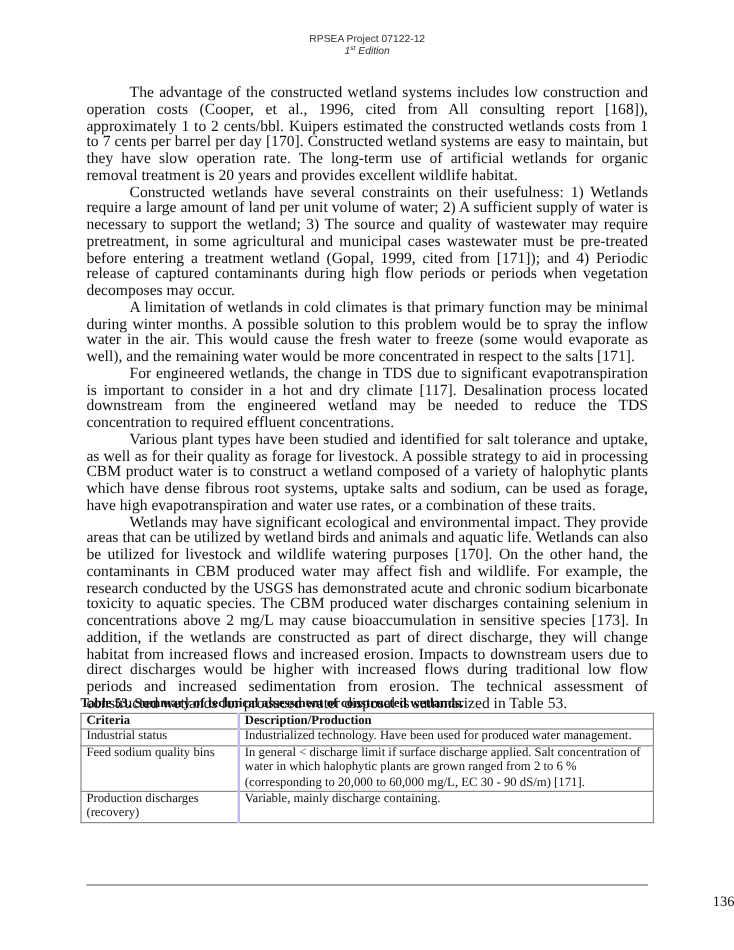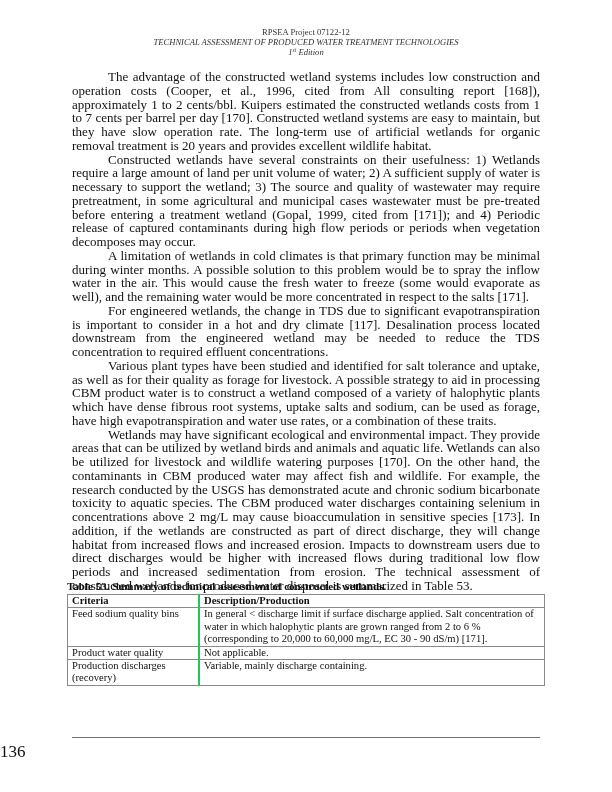--- a/index.html
+++ b/index.html
@@ -13,21 +13,21 @@
     position: relative;
     overflow: hidden;
     color: #111111;
   }
   .page-header {
     position: absolute;
     top: 27px;
     left: 0;
     width: 612px;
     text-align: center;
-    font-family: Liberation Serif, serif;
+    font-family: Liberation Sans, sans-serif;
     font-size: 8.6px;
     line-height: 10.2px;
     color: #333333;
   }
   .page-header .italic { font-style: italic; }
   .page-header sup { font-size: 5.5px; vertical-align: 3px; line-height: 0; }
 
   .body-text {
     position: absolute;
     top: 70px;
@@ -72,50 +72,49 @@
     padding: 0 4px;
     vertical-align: top;
     text-align: left;
   }
   table.assess th {
     font-weight: bold;
     font-size: 10.6px;
   }
   table.assess td.col1, table.assess th.col1 {
     width: 122px;
-    border-right: 2px solid #22c55e;
+    border-right: 2px solid #c4b5fd;
   }
   table.assess td.col2 { padding-right: 2px; }
 
   .footer-rule {
     position: absolute;
     top: 737px;
     left: 72px;
     width: 468px;
     height: 0;
     border-top: 1.5px solid #707070;
   }
   .page-number {
     position: absolute;
     top: 745px;
     left: 0;
     width: 612px;
-    text-align: left;
+    text-align: right;
     font-family: "Liberation Serif", serif;
-    font-size: 17px;
+    font-size: 12px;
     line-height: 13px;
     color: #111111;
   }
 </style>
 </head>
 <body>
 
 <div class="page-header">
   <div>RPSEA Project 07122-12</div>
-  <div class="italic">TECHNICAL ASSESSMENT OF PRODUCED WATER TREATMENT TECHNOLOGIES</div>
   <div class="italic"><span>1</span><sup>st</sup><span> Edition</span></div>
 </div>
 
 <div class="body-text">
   <p>The advantage of the constructed wetland systems includes low construction and operation costs (Cooper, et al., 1996, cited from All consulting report [168]), approximately 1 to 2 cents/bbl. Kuipers estimated the constructed wetlands costs from 1 to 7 cents per barrel per day [170]. Constructed wetland systems are easy to maintain, but they have slow operation rate. The long-term use of artificial wetlands for organic removal treatment is 20 years and provides excellent wildlife habitat.</p>
   <p>Constructed wetlands have several constraints on their usefulness: 1) Wetlands require a large amount of land per unit volume of water; 2) A sufficient supply of water is necessary to support the wetland; 3) The source and quality of wastewater may require pretreatment, in some agricultural and municipal cases wastewater must be pre-treated before entering a treatment wetland (Gopal, 1999, cited from [171]); and 4) Periodic release of captured contaminants during high flow periods or periods when vegetation decomposes may occur.</p>
   <p>A limitation of wetlands in cold climates is that primary function may be minimal during winter months. A possible solution to this problem would be to spray the inflow water in the air. This would cause the fresh water to freeze (some would evaporate as well), and the remaining water would be more concentrated in respect to the salts [171].</p>
   <p>For engineered wetlands, the change in TDS due to significant evapotranspiration is important to consider in a hot and dry climate [117]. Desalination process located downstream from the engineered wetland may be needed to reduce the TDS concentration to required effluent concentrations.</p>
   <p>Various plant types have been studied and identified for salt tolerance and uptake, as well as for their quality as forage for livestock. A possible strategy to aid in processing CBM product water is to construct a wetland composed of a variety of halophytic plants which have dense fibrous root systems, uptake salts and sodium, can be used as forage, have high evapotranspiration and water use rates, or a combination of these traits.</p>
   <p>Wetlands may have significant ecological and environmental impact. They provide areas that can be utilized by wetland birds and animals and aquatic life. Wetlands can also be utilized for livestock and wildlife watering purposes [170]. On the other hand, the contaminants in CBM produced water may affect fish and wildlife. For example, the research conducted by the USGS has demonstrated acute and chronic sodium bicarbonate toxicity to aquatic species. The CBM produced water discharges containing selenium in concentrations above 2 mg/L may cause bioaccumulation in sensitive species [173]. In addition, if the wetlands are constructed as part of direct discharge, they will change habitat from increased flows and increased erosion. Impacts to downstream users due to direct discharges would be higher with increased flows during traditional low flow periods and increased sedimentation from erosion. The technical assessment of constructed wetlands for produced water disposal is summarized in Table 53.</p>
@@ -123,26 +122,26 @@
 
 <div class="table-title">Table 53. Summary of technical assessment of constructed wetlands.</div>
 
 <table class="assess">
   <tbody>
       <tr>
     <th class="col1">Criteria</th>
     <th class="col2">Description/Production</th>
   </tr>
   <tr>
+    <td class="col1">Industrial status</td>
+    <td class="col2">Industrialized technology. Have been used for produced water management.</td>
+  </tr>
+  <tr>
     <td class="col1">Feed sodium quality bins</td>
     <td class="col2">In general &lt; discharge limit if surface discharge applied. Salt concentration of water in which halophytic plants are grown ranged from 2 to 6 % (corresponding to 20,000 to 60,000 mg/L, EC 30 - 90 dS/m) [171].</td>
-  </tr>
-  <tr>
-    <td class="col1">Product water quality</td>
-    <td class="col2">Not applicable.</td>
   </tr>
   <tr>
     <td class="col1">Production discharges (recovery)</td>
     <td class="col2">Variable, mainly discharge containing.</td>
   </tr>
 </tbody>
   </table>
 
 <div class="footer-rule"></div>
 <div class="page-number">136</div>

